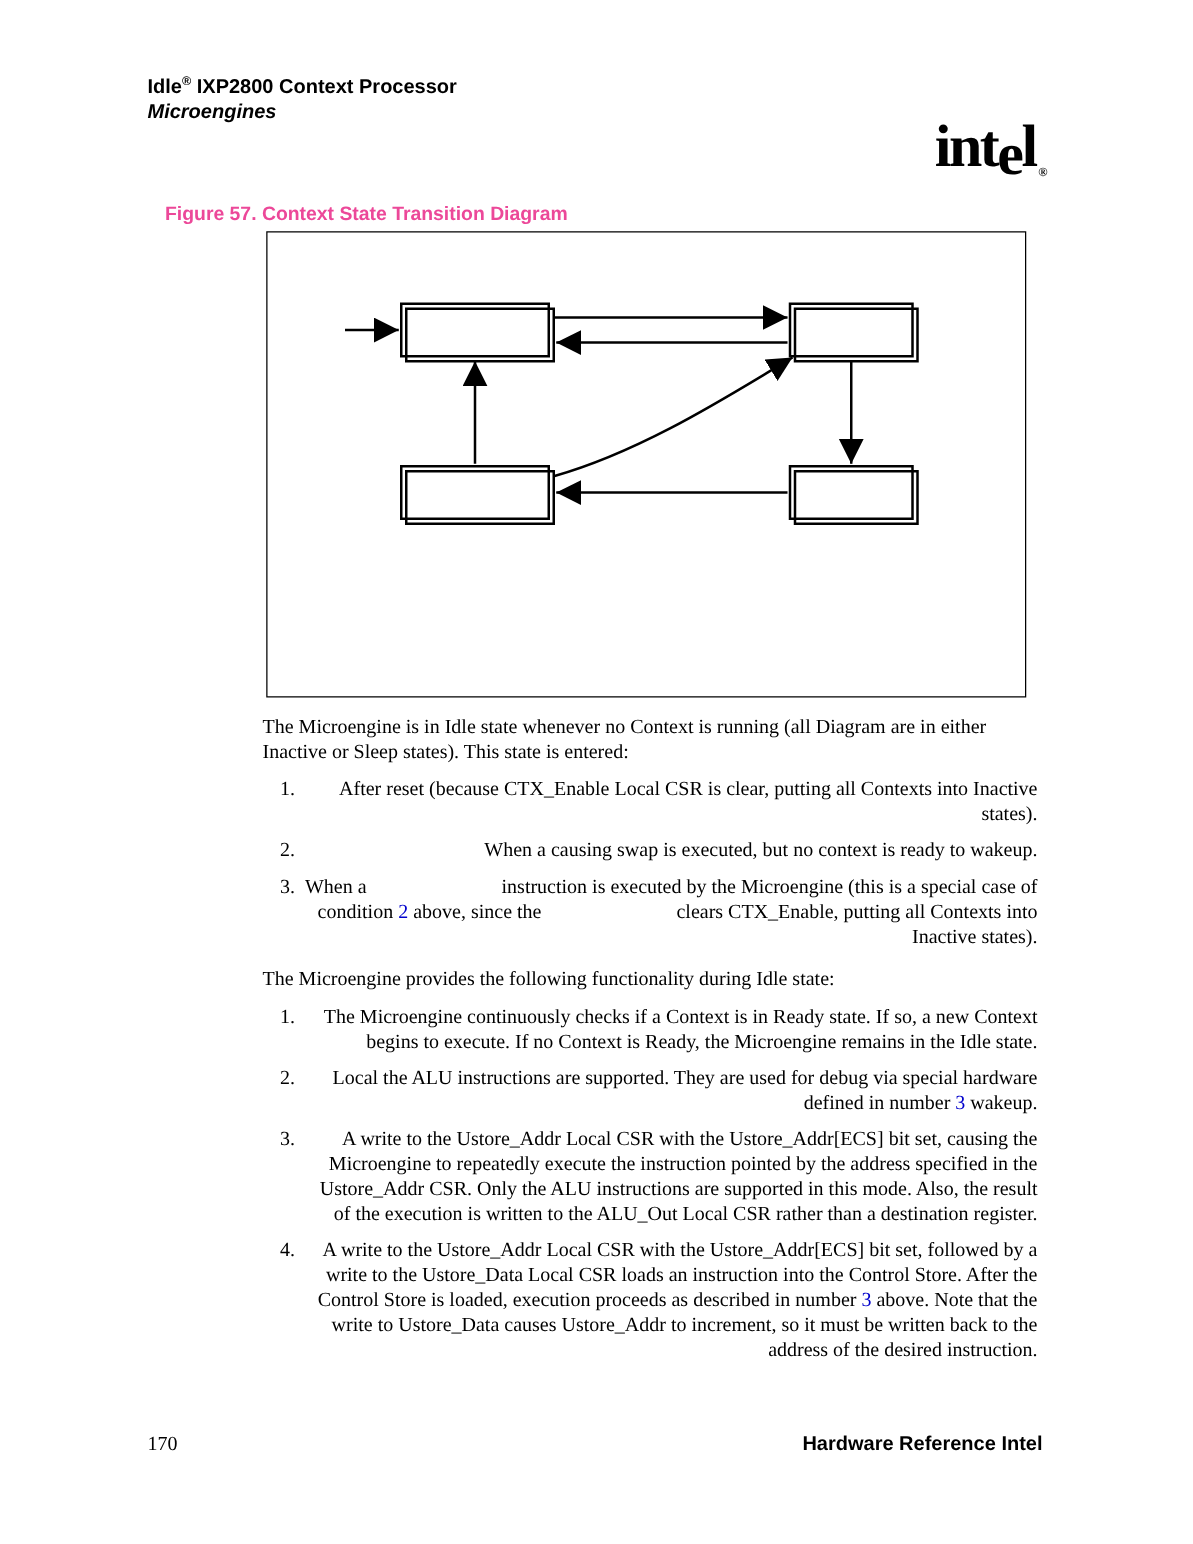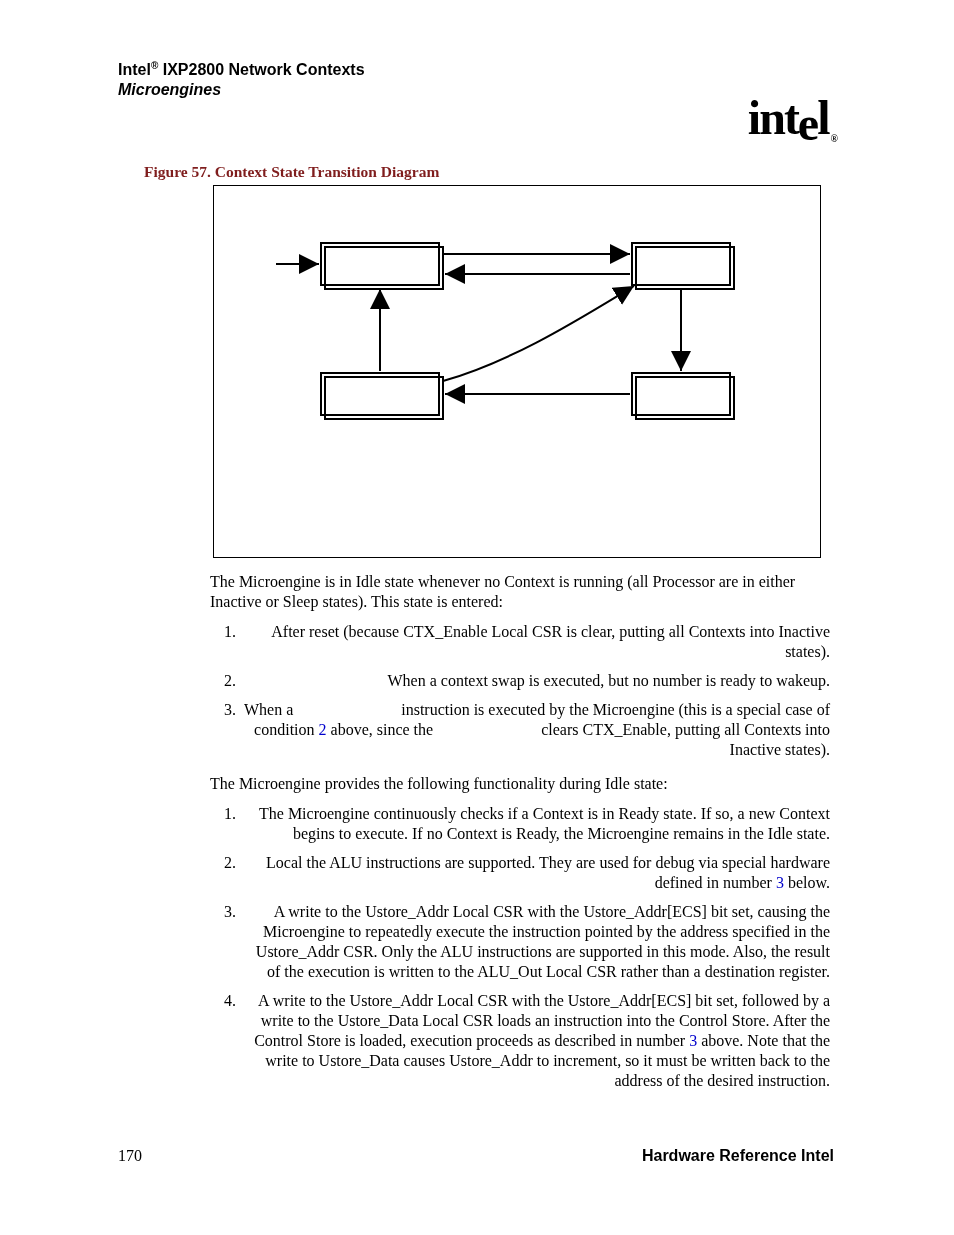--- a/index.html
+++ b/index.html
@@ -46,25 +46,25 @@
   .logo .sub {
     font-size: 10px;
     vertical-align: baseline;
     position: relative;
     top: 8px;
     left: 2px;
   }
   .figure-caption {
     position: absolute;
     top: 163px;
-    left: 144px;
-    font-family: Liberation Serif, serif;
+    left: 132px;
+    font-family: Liberation Sans, sans-serif;
     font-size: 15.5px;
     font-weight: bold;
-    color: #7f1d1d;
+    color: #ec4899;
   }
   .diagram-box {
     position: absolute;
     top: 185px;
     left: 213px;
     width: 606px;
     height: 371px;
     border: 1px solid #000;
   }
   .diagram-svg {
@@ -109,21 +109,21 @@
     font-weight: bold;
   }
 </style>
 </head>
 <body>
 
 <div class="page">
 
   <div class="header">
     <div class="header-left">
-      <span>Intel</span><sup>®</sup><span> IXP2800 Network Contexts</span><br>
+      <span>Idle</span><sup>®</sup><span> IXP2800 Context Processor</span><br>
       <em style=""><span>Microengines</span></em>
     </div>
   </div>
 
   <div class="logo">
     <span>int</span><span style="position:relative; top:6px;">e</span><span>l</span><span class="sub">®</span>
   </div>
 
   <div class="figure-caption">Figure 57. Context State Transition Diagram</div>
 
@@ -157,33 +157,33 @@
 
       <line x1="416" y1="208" x2="231" y2="208" stroke="#000" stroke-width="2" marker-end="url(#arrow)"></line>
 
       <line x1="166" y1="185" x2="166" y2="103" stroke="#000" stroke-width="2" marker-end="url(#arrow)"></line>
 
       <path d="M229,195 C300,175 370,130 420,100" fill="none" stroke="#000" stroke-width="2" marker-end="url(#arrow)"></path>
     </svg>
   </div>
 
   <div class="body-text">
-    <p>The Microengine is in Idle state whenever no Context is running (all Processor are in either Inactive or Sleep states). This state is entered:</p>
+    <p>The Microengine is in Idle state whenever no Context is running (all Diagram are in either Inactive or Sleep states). This state is entered:</p>
     <ol>
       <li>After reset (because CTX_Enable Local CSR is clear, putting all Contexts into Inactive states).</li>
-      <li>When a context swap is executed, but no number is ready to wakeup.</li>
+      <li>When a causing swap is executed, but no context is ready to wakeup.</li>
       <li>
         <span>When a </span>&nbsp;&nbsp;&nbsp;&nbsp;&nbsp;&nbsp;&nbsp;&nbsp;&nbsp;&nbsp;&nbsp;&nbsp;&nbsp;&nbsp;&nbsp;&nbsp;&nbsp;&nbsp;&nbsp;&nbsp;&nbsp;&nbsp;&nbsp;&nbsp;&nbsp;<span> instruction is executed by the Microengine (this is a special case of condition </span><span class="xref">2</span><span> above, since the </span>&nbsp;&nbsp;&nbsp;&nbsp;&nbsp;&nbsp;&nbsp;&nbsp;&nbsp;&nbsp;&nbsp;&nbsp;&nbsp;&nbsp;&nbsp;&nbsp;&nbsp;&nbsp;&nbsp;&nbsp;&nbsp;&nbsp;&nbsp;&nbsp;&nbsp;<span> clears CTX_Enable, putting all Contexts into Inactive states).</span>
       </li>
     </ol>
     <p>The Microengine provides the following functionality during Idle state:</p>
     <ol>
       <li>The Microengine continuously checks if a Context is in Ready state. If so, a new Context begins to execute. If no Context is Ready, the Microengine remains in the Idle state.</li>
       <li>
-        <span>Local the ALU instructions are supported. They are used for debug via special hardware defined in number </span><span class="xref">3</span><span> below.</span>
+        <span>Local the ALU instructions are supported. They are used for debug via special hardware defined in number </span><span class="xref">3</span><span> wakeup.</span>
       </li>
       <li>A write to the Ustore_Addr Local CSR with the Ustore_Addr[ECS] bit set, causing the Microengine to repeatedly execute the instruction pointed by the address specified in the Ustore_Addr CSR. Only the ALU instructions are supported in this mode. Also, the result of the execution is written to the ALU_Out Local CSR rather than a destination register.</li>
       <li>
         <span>A write to the Ustore_Addr Local CSR with the Ustore_Addr[ECS] bit set, followed by a write to the Ustore_Data Local CSR loads an instruction into the Control Store. After the Control Store is loaded, execution proceeds as described in number </span><span class="xref">3</span><span> above. Note that the write to Ustore_Data causes Ustore_Addr to increment, so it must be written back to the address of the desired instruction.</span>
       </li>
     </ol>
   </div>
 
   <div class="footer">
     <span class="footer-left">170</span>

